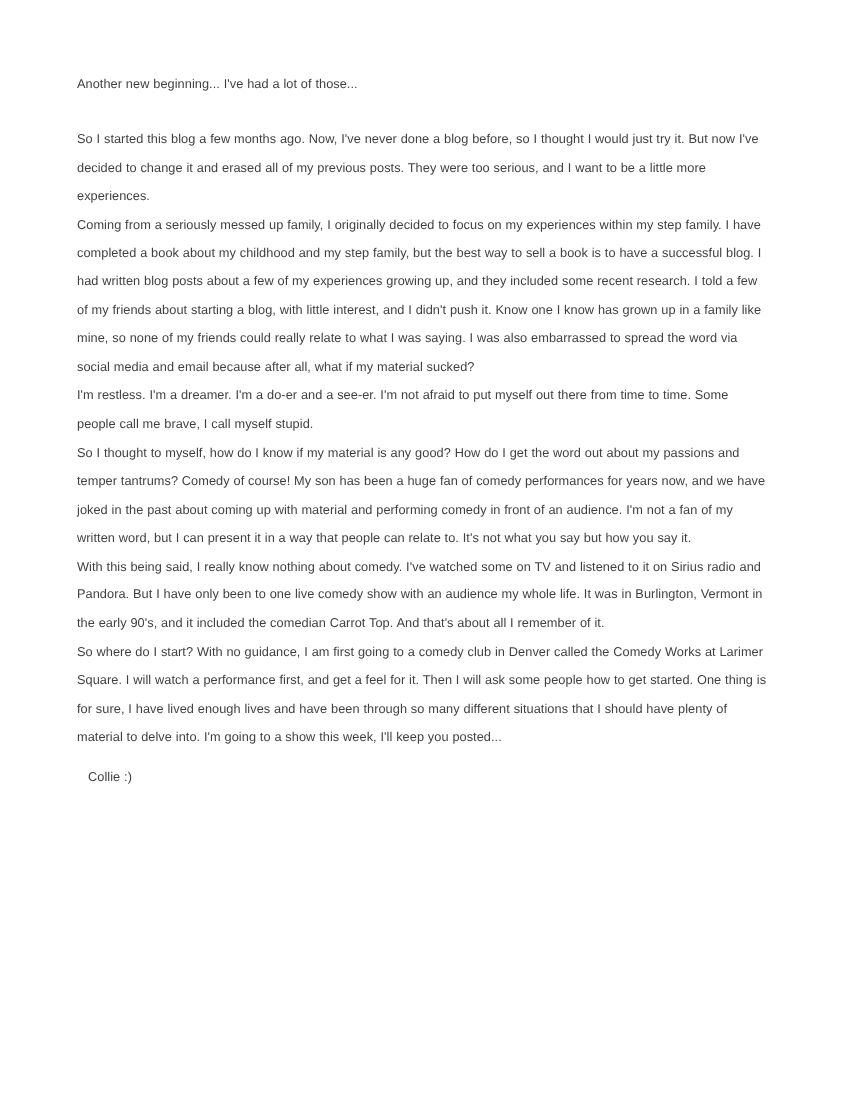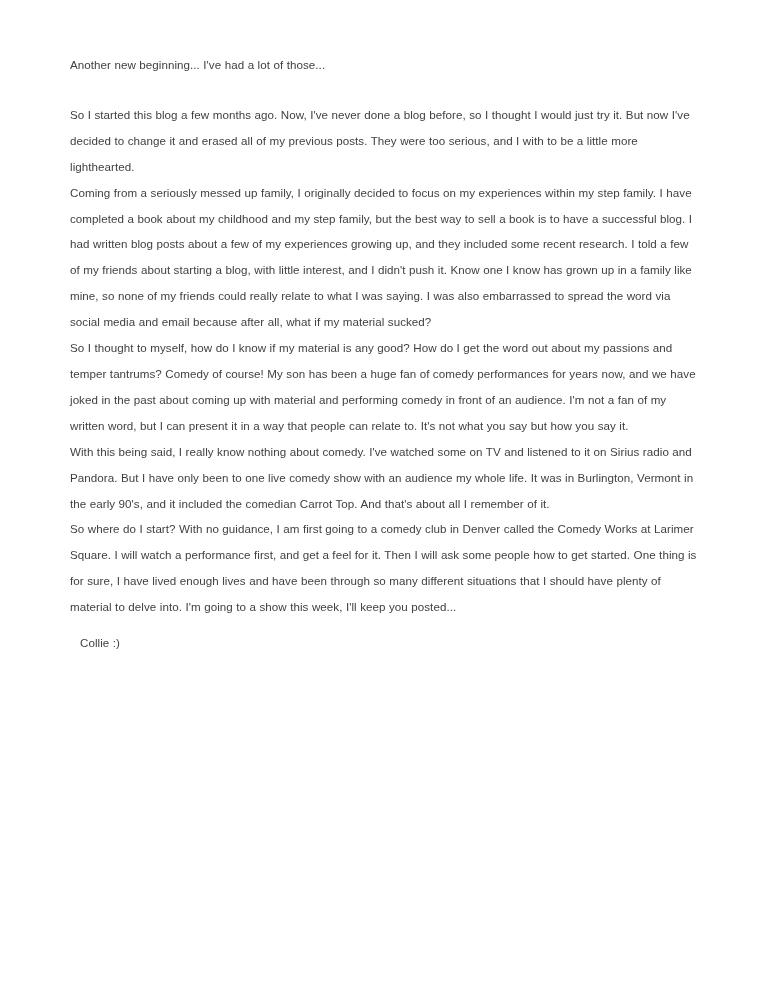--- a/index.html
+++ b/index.html
@@ -18,21 +18,21 @@
   .page {
     position: relative;
     width: 768px;
     height: 994px;
     background: #ffffff;
     box-sizing: border-box;
   }
   .doc-body {
     position: absolute;
     left: 70px;
-    top: 52px;
+    top: 64px;
     width: 630px;
   }
   .para {
     margin: 0;
     padding: 0;
     font-size: 11.6px;
     line-height: 25.9px;
     color: #3f3f3f;
     text-align: left;
     letter-spacing: 0.05px;
@@ -46,24 +46,25 @@
   }
 </style>
 </head>
 <body>
 
 <div class="page">
   <div class="doc-body">
 
     <p class="para intro">Another new beginning... I've had a lot of those...</p>
 
-    <p class="para">So I started this blog a few months ago. Now, I've never done a blog before, so I thought I would just try it. But now I've decided to change it and erased all of my previous posts. They were too serious, and I with to be a little more lighthearted.</p>
+    <p class="para">So I started this blog a few months ago. Now, I've never done a blog before, so I thought I would just try it. But now I've decided to change it and erased all of my previous posts. They were too serious, and I want to be a little more experiences.</p>
 
     <p class="para">Coming from a seriously messed up family, I originally decided to focus on my experiences within my step family. I have completed a book about my childhood and my step family, but the best way to sell a book is to have a successful blog. I had written blog posts about a few of my experiences growing up, and they included some recent research. I told a few of my friends about starting a blog, with little interest, and I didn't push it. Know one I know has grown up in a family like mine, so none of my friends could really relate to what I was saying. I was also embarrassed to spread the word via social media and email because after all, what if my material sucked?</p>
 
+    <p class="para">I'm restless. I'm a dreamer. I'm a do-er and a see-er. I'm not afraid to put myself out there from time to time. Some people call me brave, I call myself stupid.</p>
 
     <p class="para">So I thought to myself, how do I know if my material is any good? How do I get the word out about my passions and temper tantrums? Comedy of course! My son has been a huge fan of comedy performances for years now, and we have joked in the past about coming up with material and performing comedy in front of an audience. I'm not a fan of my written word, but I can present it in a way that people can relate to. It's not what you say but how you say it.</p>
 
     <p class="para">With this being said, I really know nothing about comedy. I've watched some on TV and listened to it on Sirius radio and Pandora. But I have only been to one live comedy show with an audience my whole life. It was in Burlington, Vermont in the early 90's, and it included the comedian Carrot Top. And that's about all I remember of it.</p>
 
     <p class="para">So where do I start? With no guidance, I am first going to a comedy club in Denver called the Comedy Works at Larimer Square. I will watch a performance first, and get a feel for it. Then I will ask some people how to get started. One thing is for sure, I have lived enough lives and have been through so many different situations that I should have plenty of material to delve into. I'm going to a show this week, I'll keep you posted...</p>
 
     <p class="para sig">Collie :)</p>
 
   </div>

